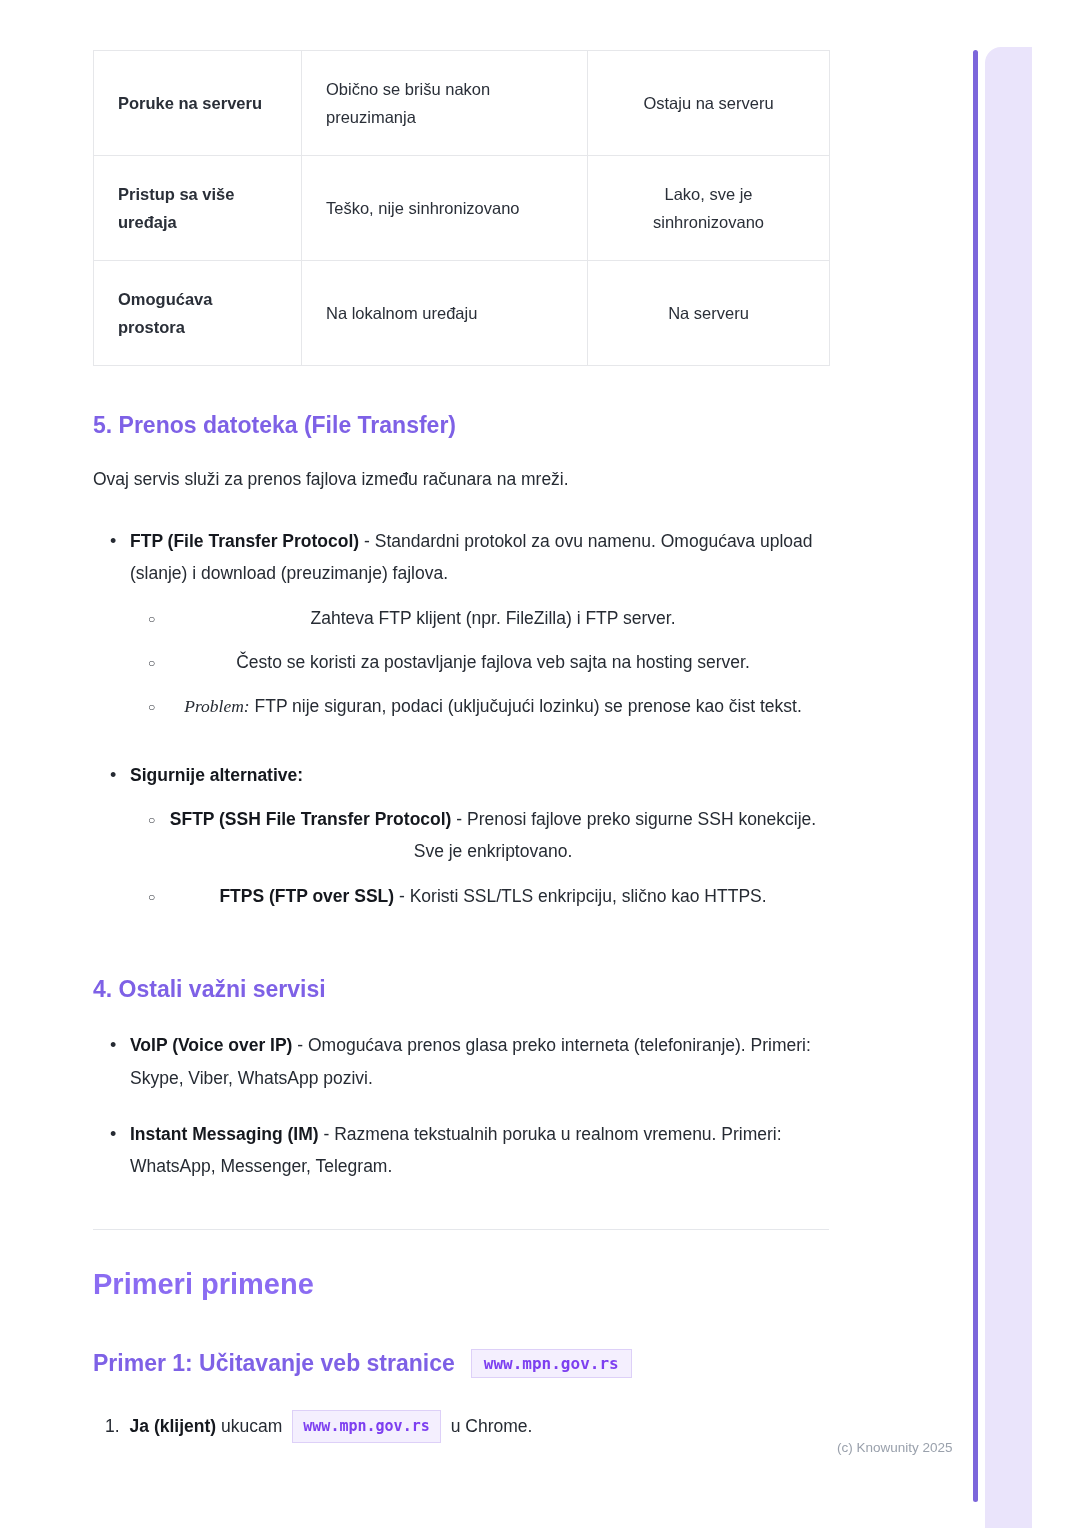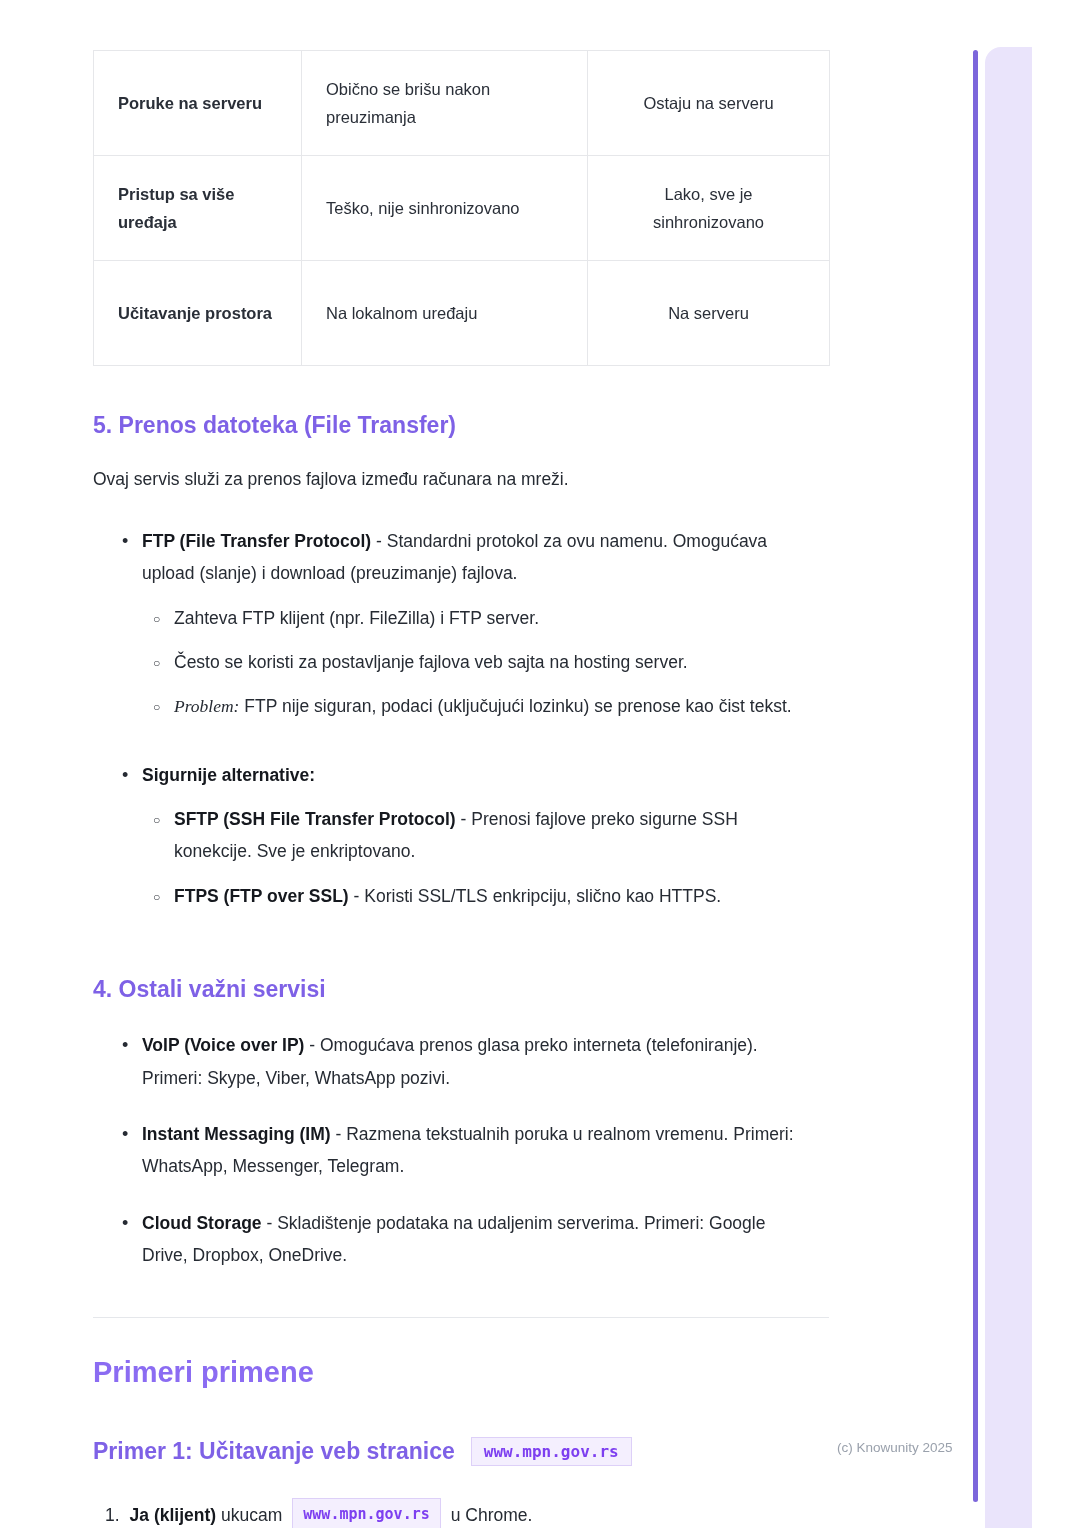--- a/index.html
+++ b/index.html
@@ -39,29 +39,29 @@
   
   .section-title {
     color: #7e61e6;
     font-size: 23px;
     font-weight: 600;
     margin: 46px 0 26px;
   }
   .intro { font-size: 17.5px; line-height: 1.7; margin: 10px 0 30px; }
 
   
-  .l1 { margin: 17px; padding: 0; }
+  .l1 { margin: 5px; padding: 0; }
   .li1 { display: flex; margin: 0 0 24px; font-size: 17.5px; line-height: 1.85; }
   .li1 > .b { flex: none; width: 20px; margin-left: 12px; }
   .b::before { content: "•"; font-size: 18px; }
   .li1 > .txt { flex: 1; }
   .bold { font-weight: 700; color: #15181e; }
   .ital { font-style: italic; font-family: Liberation Serif, serif; }
 
-  .sub { margin-top: 12px; }
+  .sub { margin-top: 12px; text-align: center; }
   .li2 { display: flex; margin: 0 0 12px; font-size: 17.5px; line-height: 1.85; }
   .li2 > .b2 { flex: none; width: 21px; margin-left: 11px; font-size: 12px; padding-top: 6px; color: #30343c; }
   .b2::before { content: "○"; }
   .li2 > .txt2 { flex: 1; }
 
   
   .divider { height: 1px; background: #e5e7eb; width: 736px; margin: 46px 0 0; border: none; }
 
   
   .big-title {
@@ -143,21 +143,21 @@
           <td class="col-label">Poruke na serveru</td>
           <td class="col-a">Obično se brišu nakon preuzimanja</td>
           <td class="col-b">Ostaju na serveru</td>
         </tr>
         <tr>
           <td class="col-label">Pristup sa više uređaja</td>
           <td class="col-a">Teško, nije sinhronizovano</td>
           <td class="col-b">Lako, sve je sinhronizovano</td>
         </tr>
         <tr>
-          <td class="col-label">Učitavanje prostora</td>
+          <td class="col-label">Omogućava prostora</td>
           <td class="col-a">Na lokalnom uređaju</td>
           <td class="col-b">Na serveru</td>
         </tr>
       </tbody>
     </table>
 
     <h3 class="section-title">5. Prenos datoteka (File Transfer)</h3>
     <p class="intro">Ovaj servis služi za prenos fajlova između računara na mreži.</p>
 
     <div class="l1">
@@ -205,24 +205,20 @@
 
     <div class="l1">
       <div class="li1">
         <span class="b"></span>
         <div class="txt"><span class="bold">VoIP (Voice over IP)</span><span> - Omogućava prenos glasa preko interneta (telefoniranje). Primeri: Skype, Viber, WhatsApp pozivi.</span></div>
       </div>
       <div class="li1">
         <span class="b"></span>
         <div class="txt"><span class="bold">Instant Messaging (IM)</span><span> - Razmena tekstualnih poruka u realnom vremenu. Primeri: WhatsApp, Messenger, Telegram.</span></div>
       </div>
-      <div class="li1">
-        <span class="b"></span>
-        <div class="txt"><span class="bold">Cloud Storage</span><span> - Skladištenje podataka na udaljenim serverima. Primeri: Google Drive, Dropbox, OneDrive.</span></div>
-      </div>
     </div>
 
     <hr class="divider">
 
     <h2 class="big-title">Primeri primene</h2>
 
     <div class="primer-title">
       <span>Primer 1: Učitavanje veb stranice</span>
       <span class="chip">www.mpn.gov.rs</span>
     </div>

